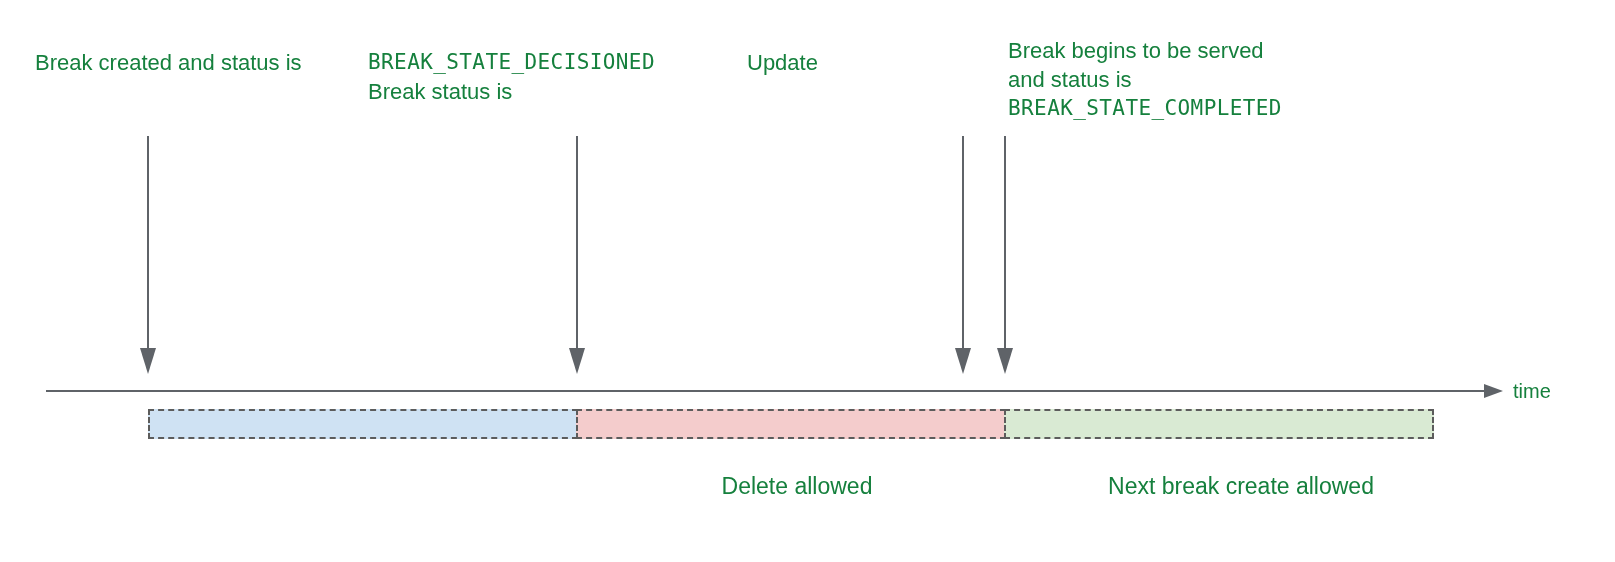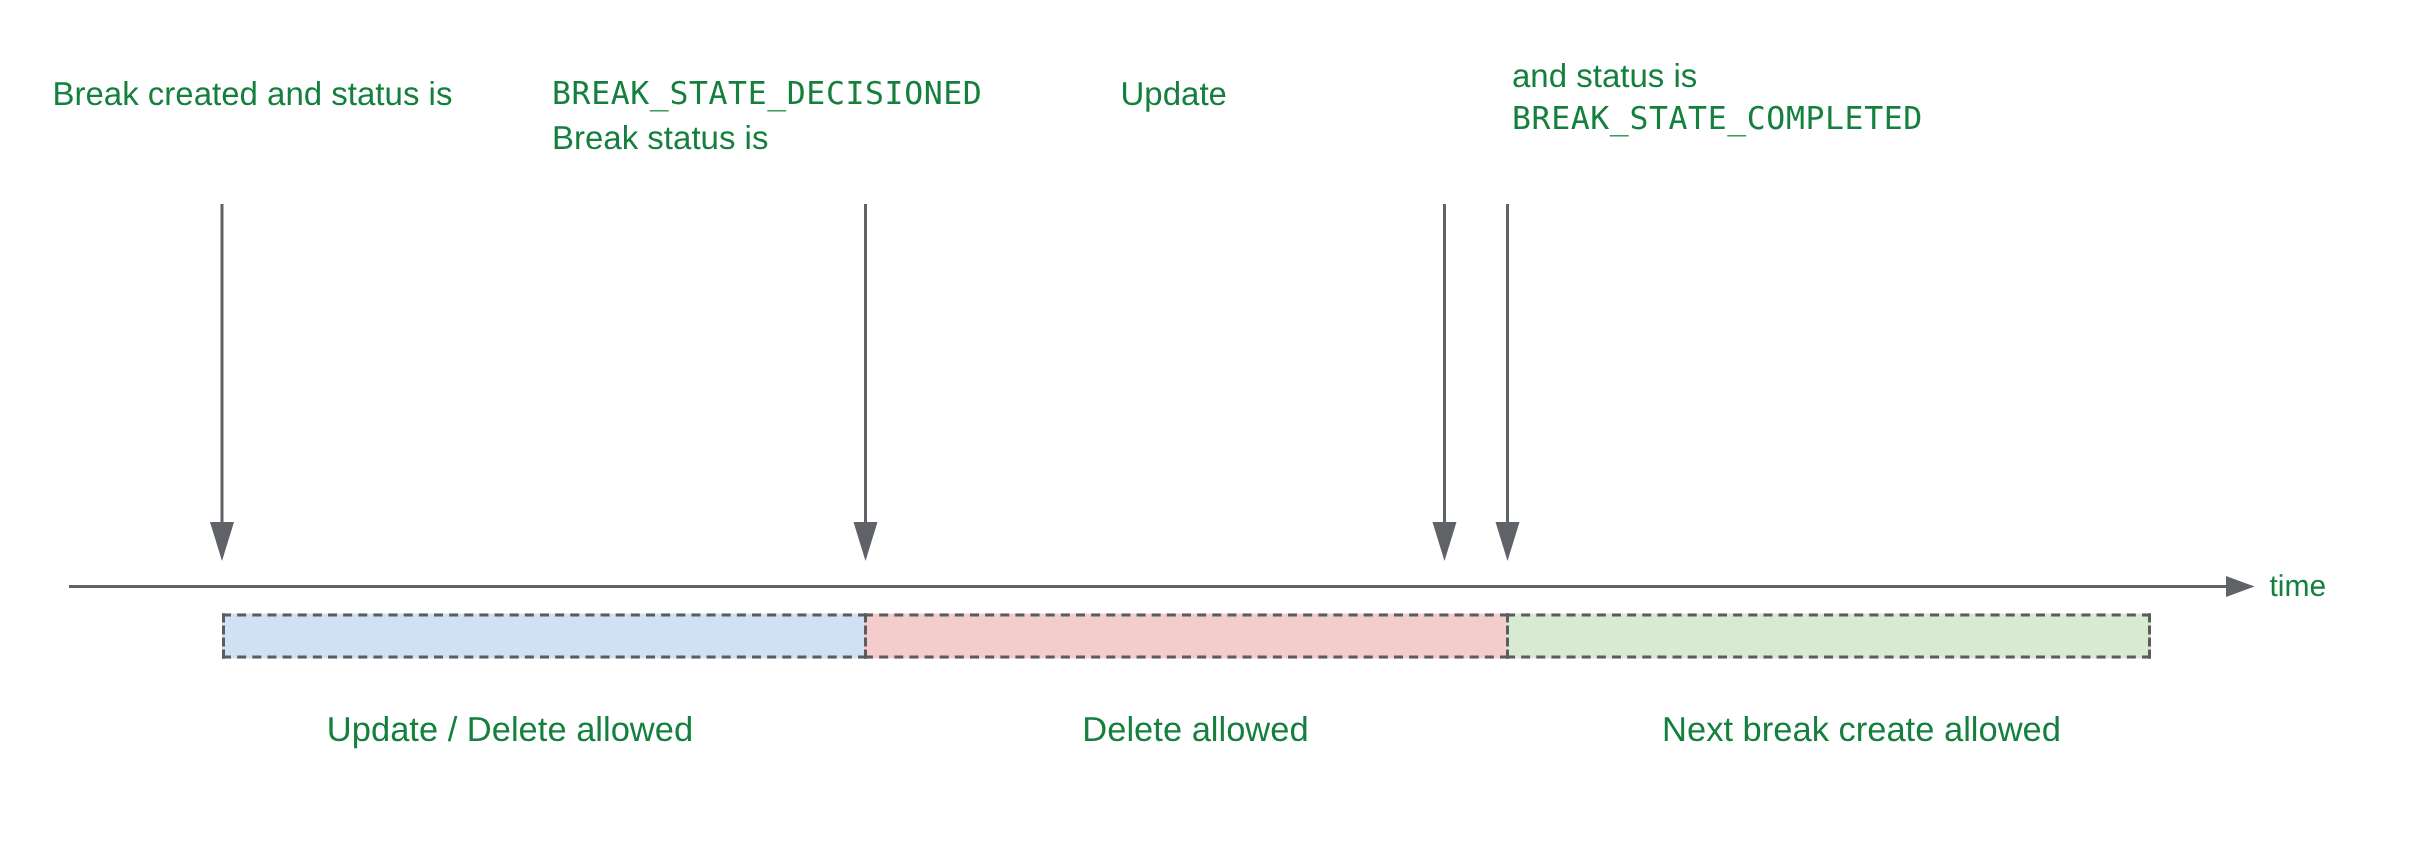--- a/index.html
+++ b/index.html
@@ -108,20 +108,21 @@
   <div class="event-label" style="left:368px; top:48px">
     <div class="line mono">BREAK_STATE_DECISIONED</div>
     <div class="line">Break status is</div>
   </div>
 
   <div class="event-label" style="left:747px; top:48px">
     <div class="line">Update</div>
   </div>
 
   <div class="event-label" style="left:1008px; top:36px">
+    <div class="line">Break begins to be served</div>
     <div class="line">and status is</div>
     <div class="line mono">BREAK_STATE_COMPLETED</div>
   </div>
 
   <div class="down-arrow" style="left:140px">
     <div class="stem"></div>
     <div class="head"></div>
   </div>
   <div class="down-arrow" style="left:569px">
     <div class="stem"></div>
@@ -137,17 +138,16 @@
   </div>
 
   <div class="axis-line"></div>
   <div class="axis-head"></div>
   <div class="axis-label">time</div>
 
   <div class="segment seg-blue"></div>
   <div class="segment seg-red"></div>
   <div class="segment seg-green"></div>
 
-  <div class="segment-label" style="left:340px">Update / Delete allowed</div>
   <div class="segment-label" style="left:797px">Delete allowed</div>
   <div class="segment-label" style="left:1241px">Next break create allowed</div>
 
 </div>
 
 </body></html>

